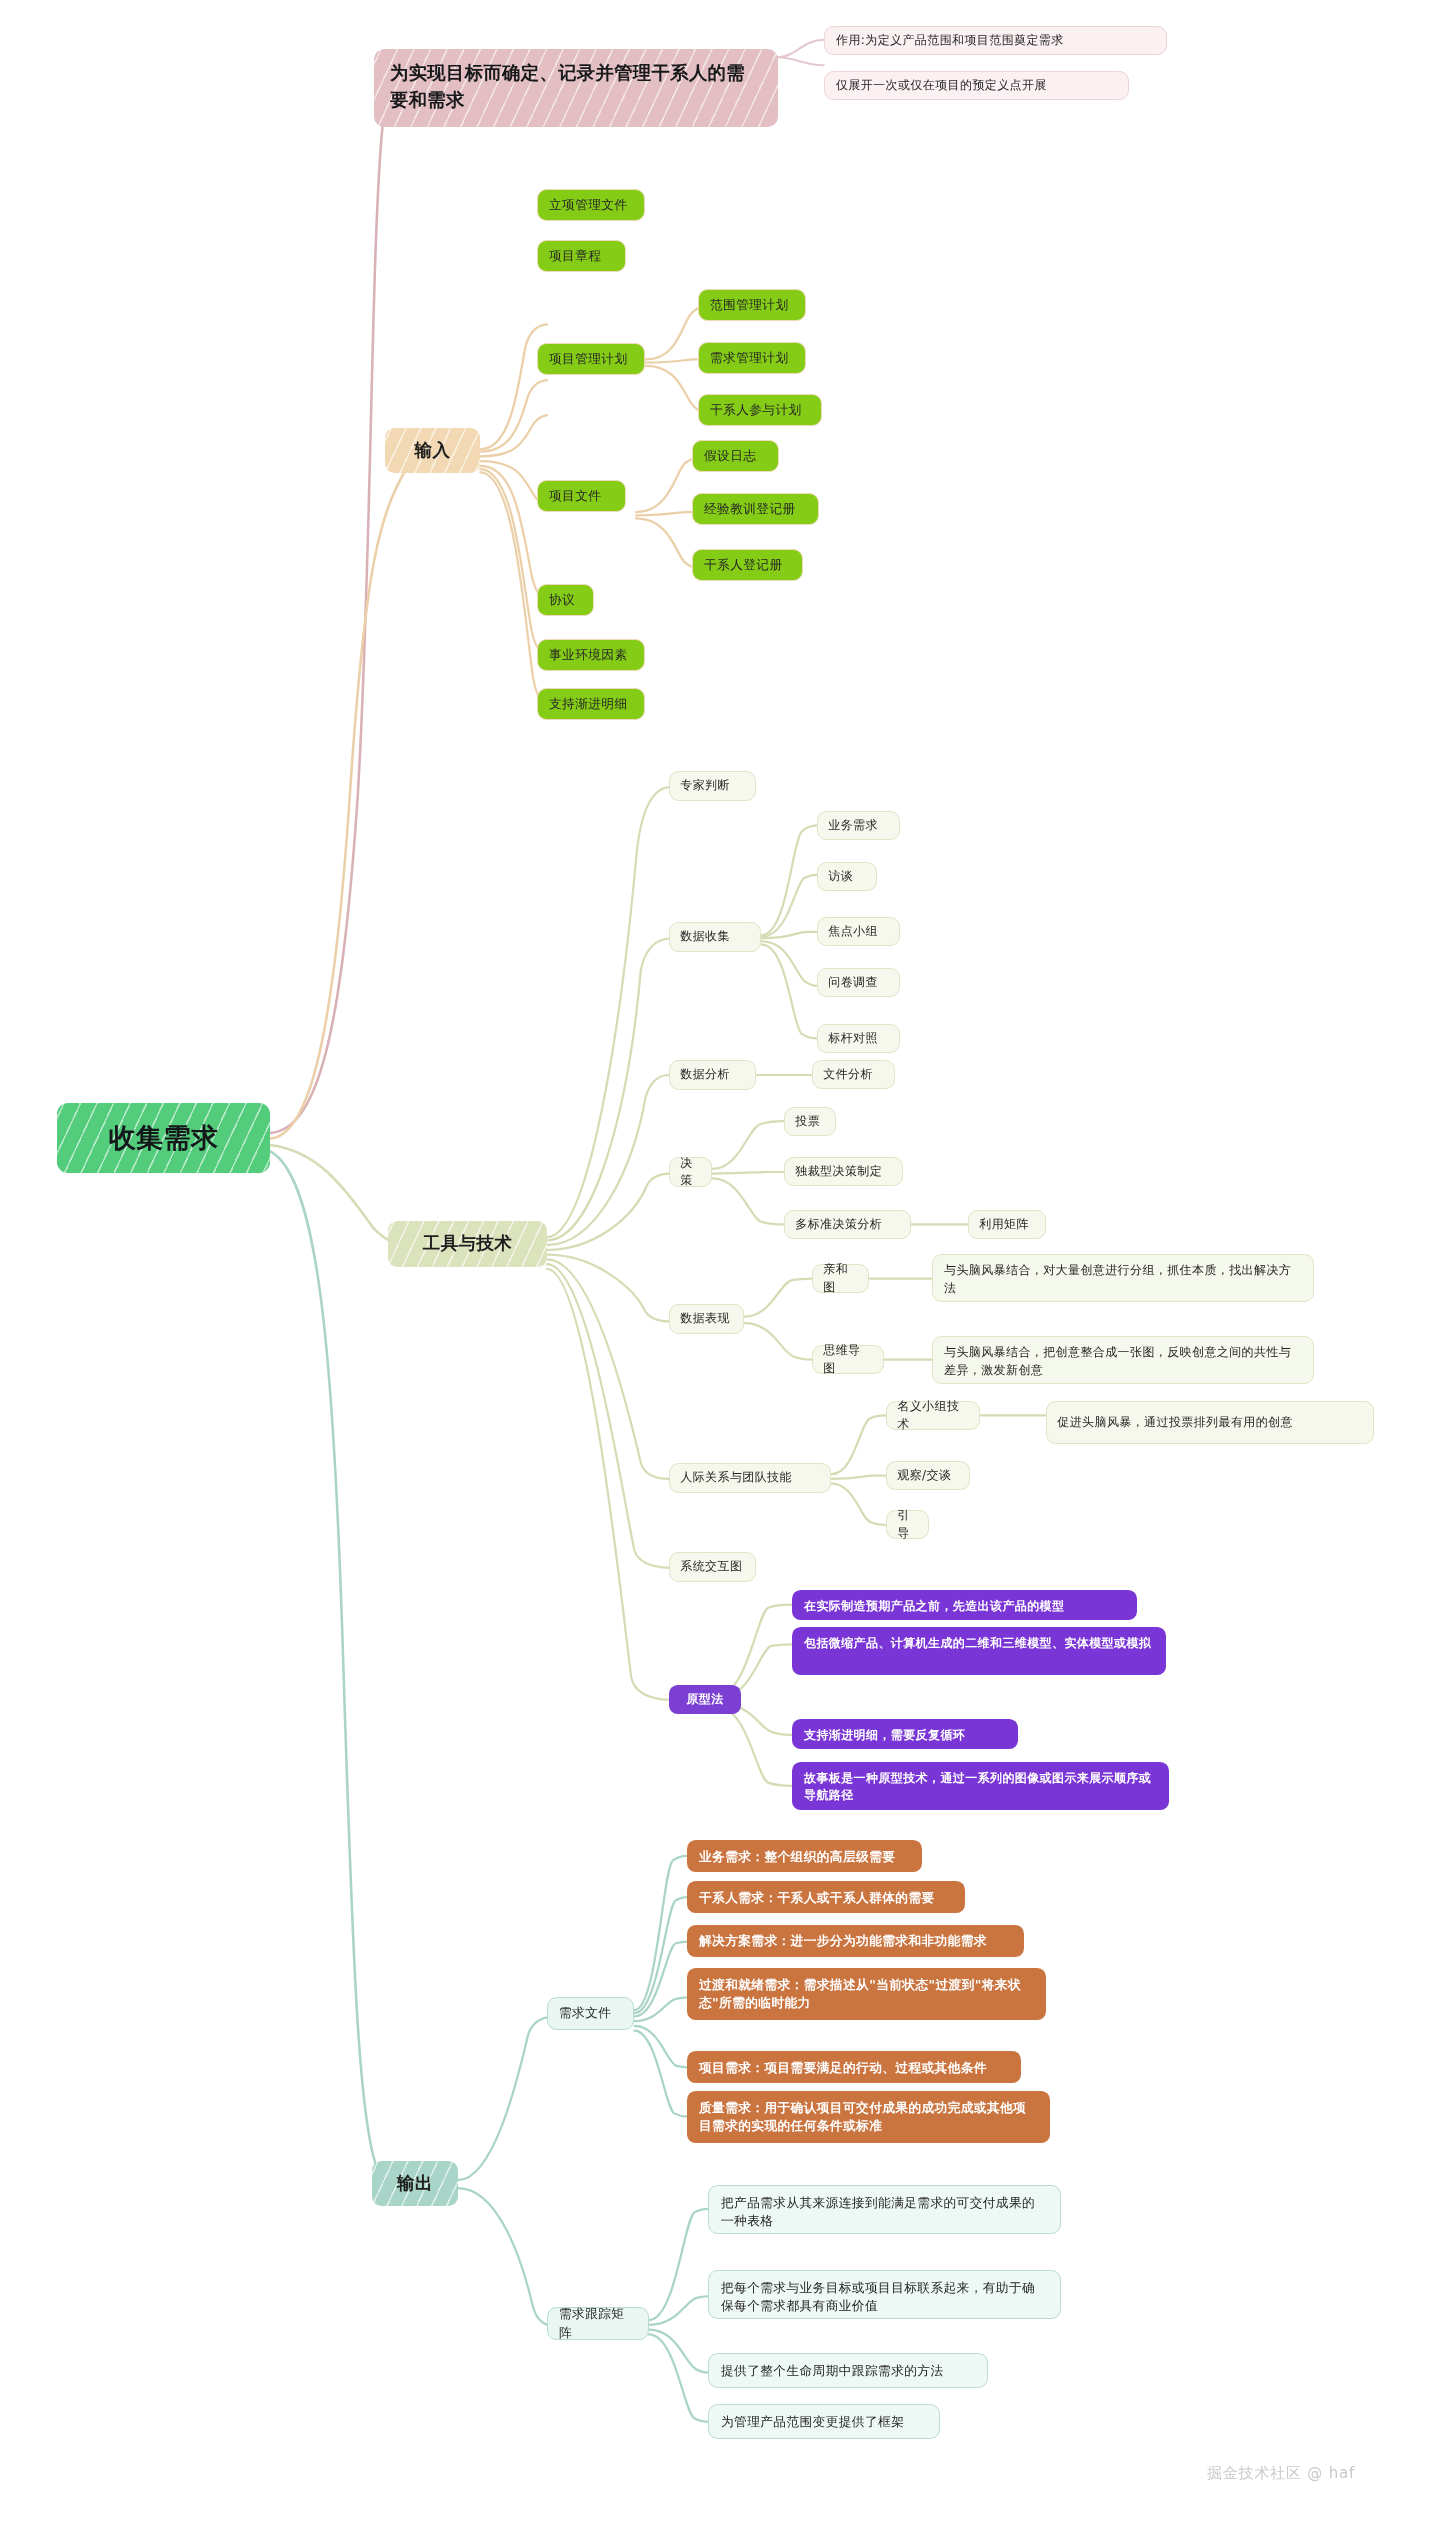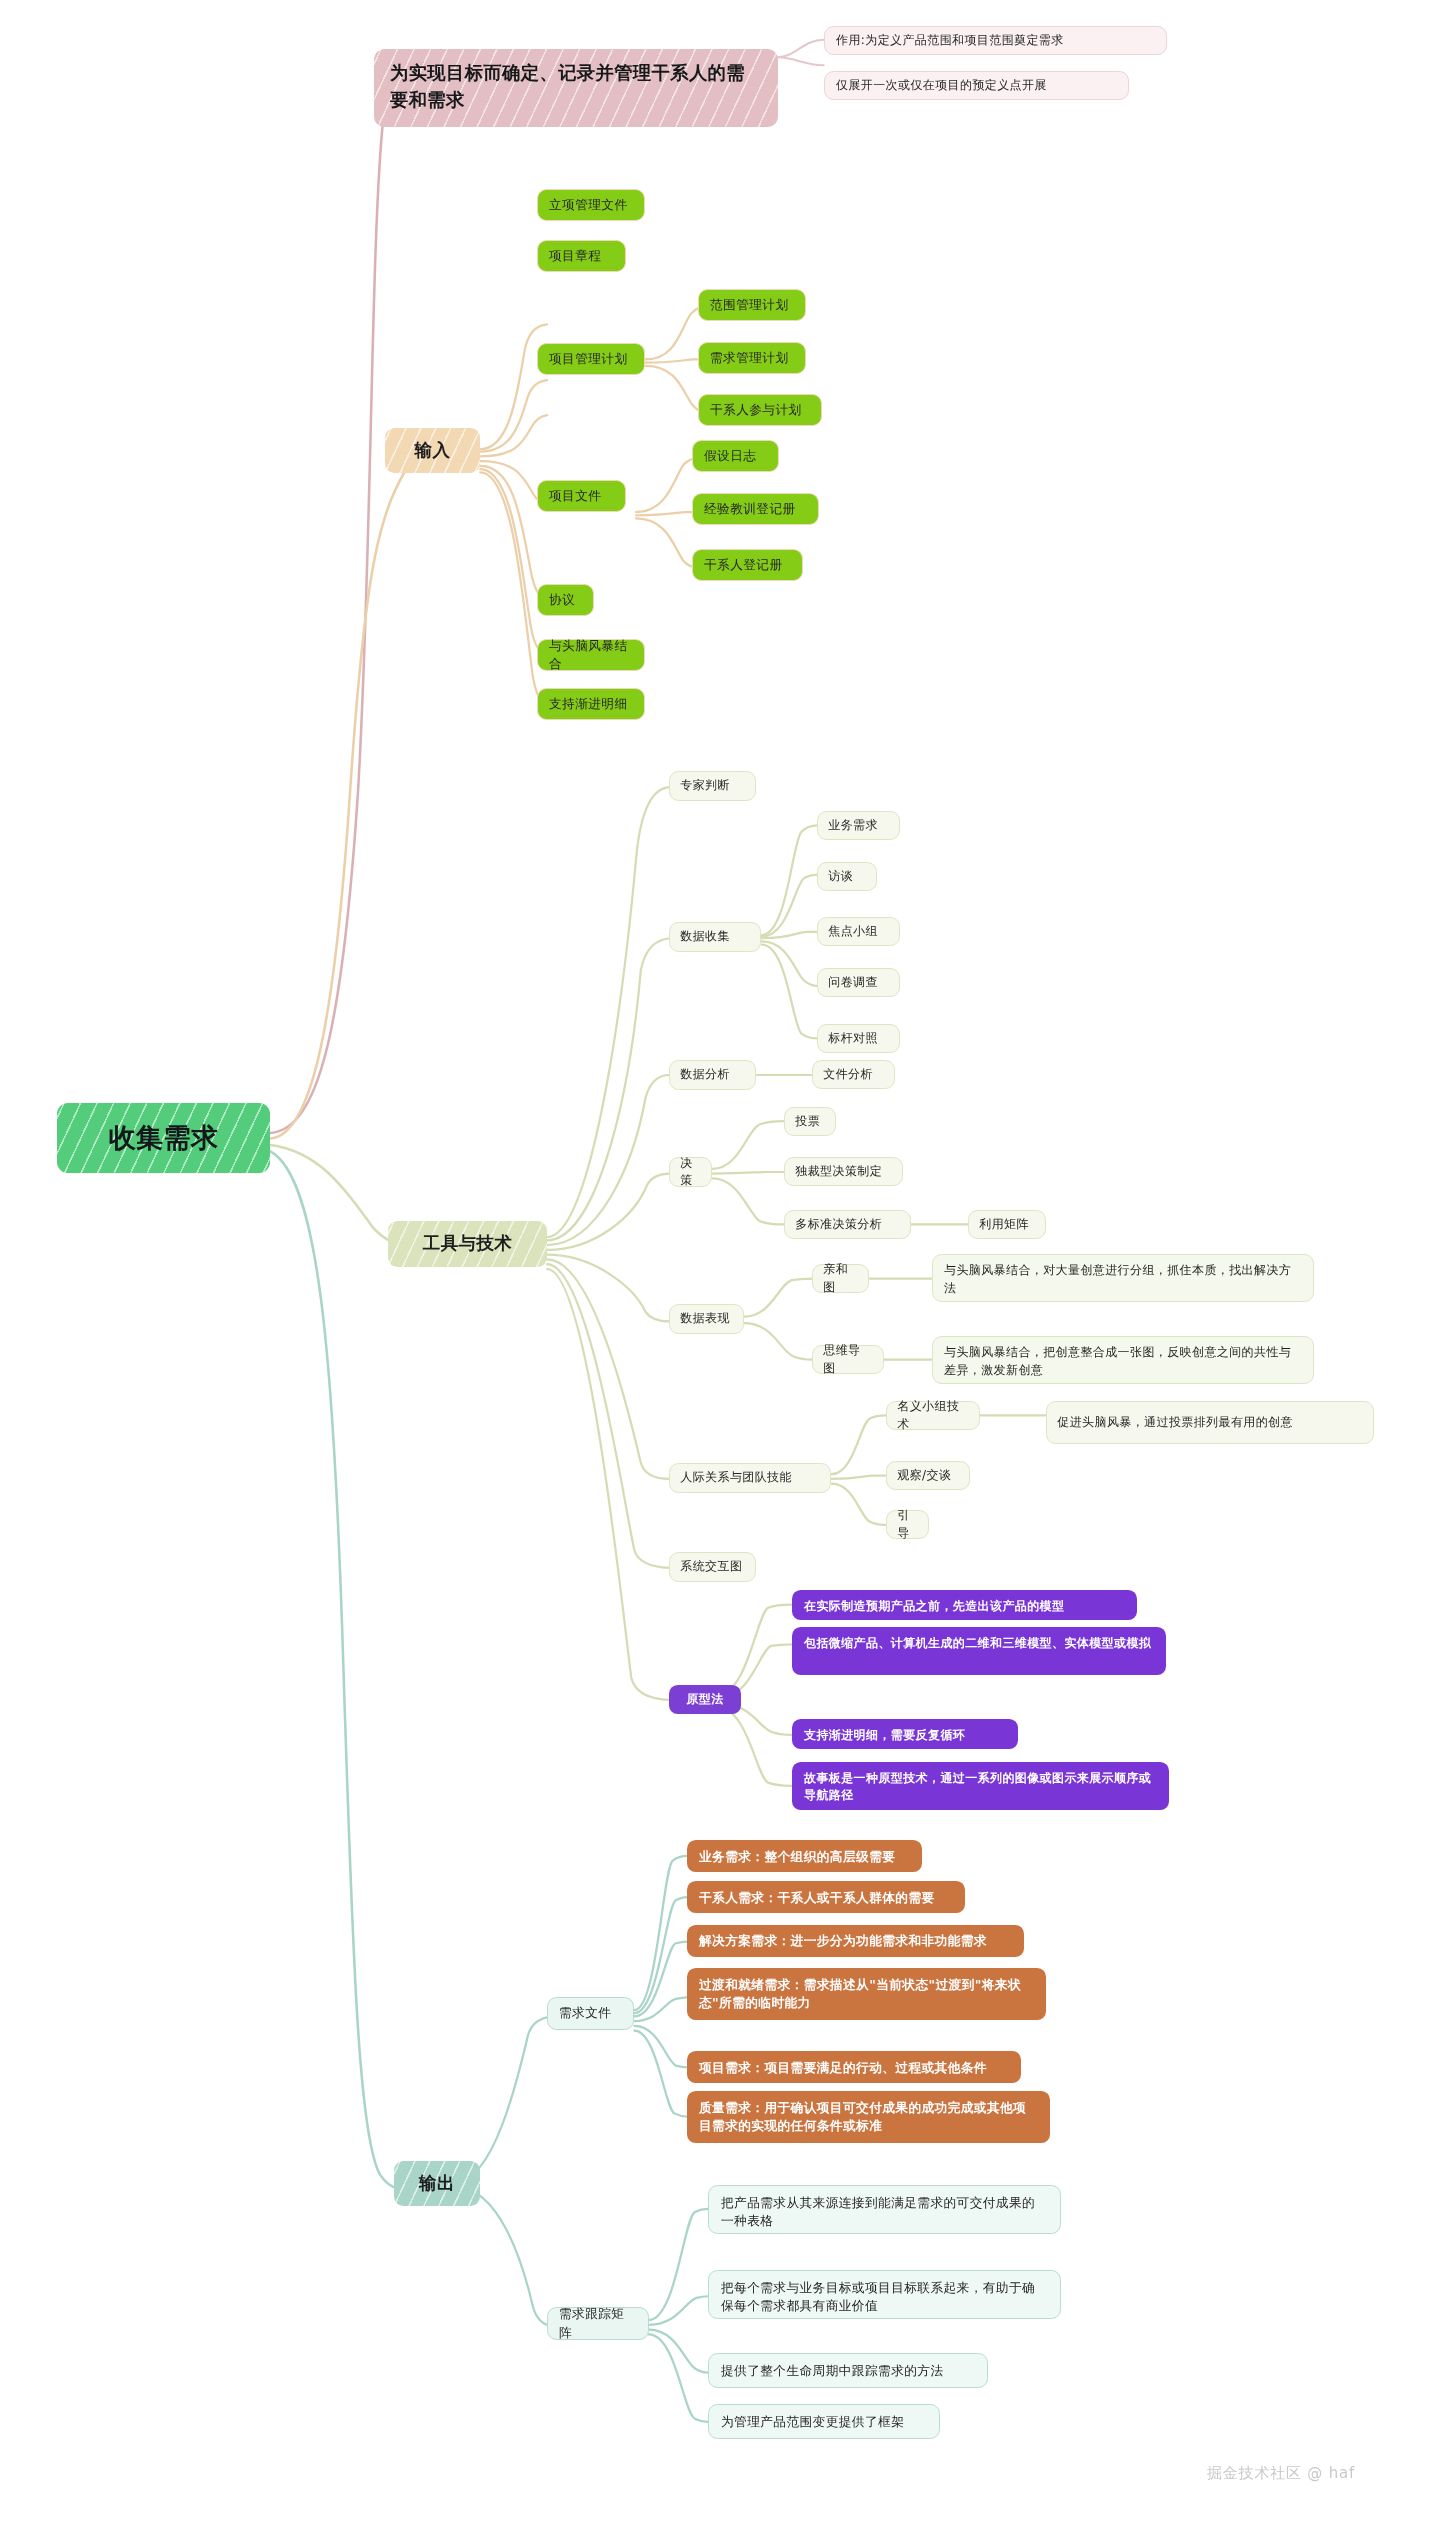--- a/index.html
+++ b/index.html
@@ -116,21 +116,20 @@
     background:#a8d5c8;
     color:#1d1d1d;
     font-size:17.5px;
     font-weight:700;
     padding:8.7px 16px;
     justify-content:center;
     background-image:repeating-linear-gradient(115deg,
         rgba(255,255,255,0) 0px, rgba(255,255,255,0) 4.8px,
         rgba(255,255,255,.6) 4.8px, rgba(255,255,255,.6) 6.4px,
         rgba(255,255,255,0) 6.4px, rgba(255,255,255,0) 13.5px);
-    margin-left:22px;
   }
   .out-item{
     background:#eaf6f1;
     border:1.6px solid #b8ddd0;
     color:#262626;
     font-size:12.7px;
     padding:6.4px 11px;
   }
   .out-orange{
     background:#ca7440;
@@ -325,21 +324,21 @@
   <div class="node in-item" style="left:692px; top:493px; width:127px; height:32px;">
     <span>经验教训登记册</span>
   </div>
   <div class="node in-item" style="left:692px; top:549px; width:111px; height:32px;">
     <span>干系人登记册</span>
   </div>
   <div class="node in-item" style="left:537px; top:584px; width:57px; height:32px;">
     <span>协议</span>
   </div>
   <div class="node in-item" style="left:537px; top:639px; width:108px; height:32px;">
-    <span>与头脑风暴结合</span>
+    <span>事业环境因素</span>
   </div>
   <div class="node in-item" style="left:537px; top:688px; width:108px; height:32px;">
     <span>支持渐进明细</span>
   </div>
 
   <div class="node b-tt" style="left:388px; top:1221px; width:159px; height:46px;">
     <span>工具与技术</span>
   </div>
 
   <div class="node tt-item" style="left:669px; top:771px; width:87px; height:30px;">

